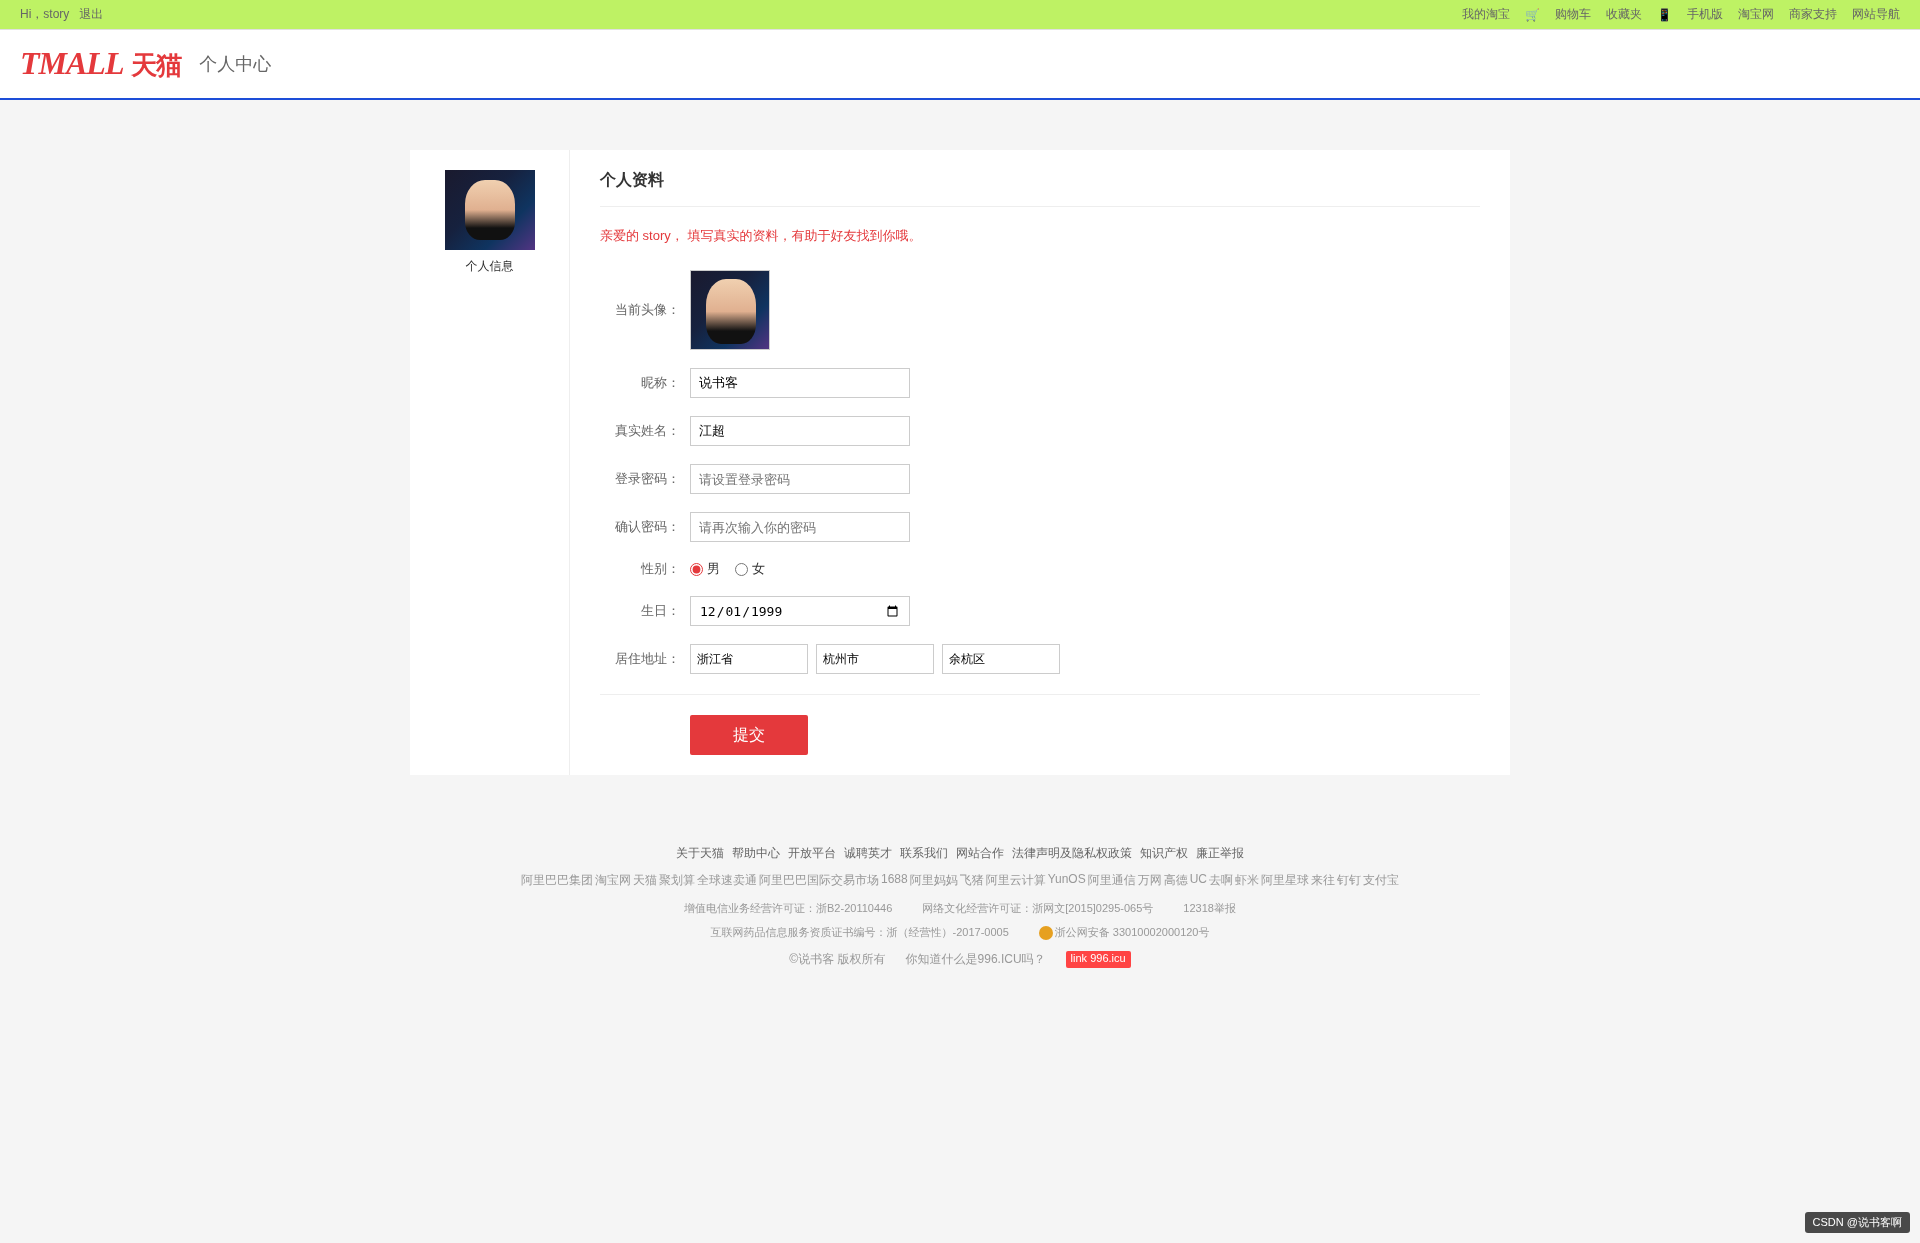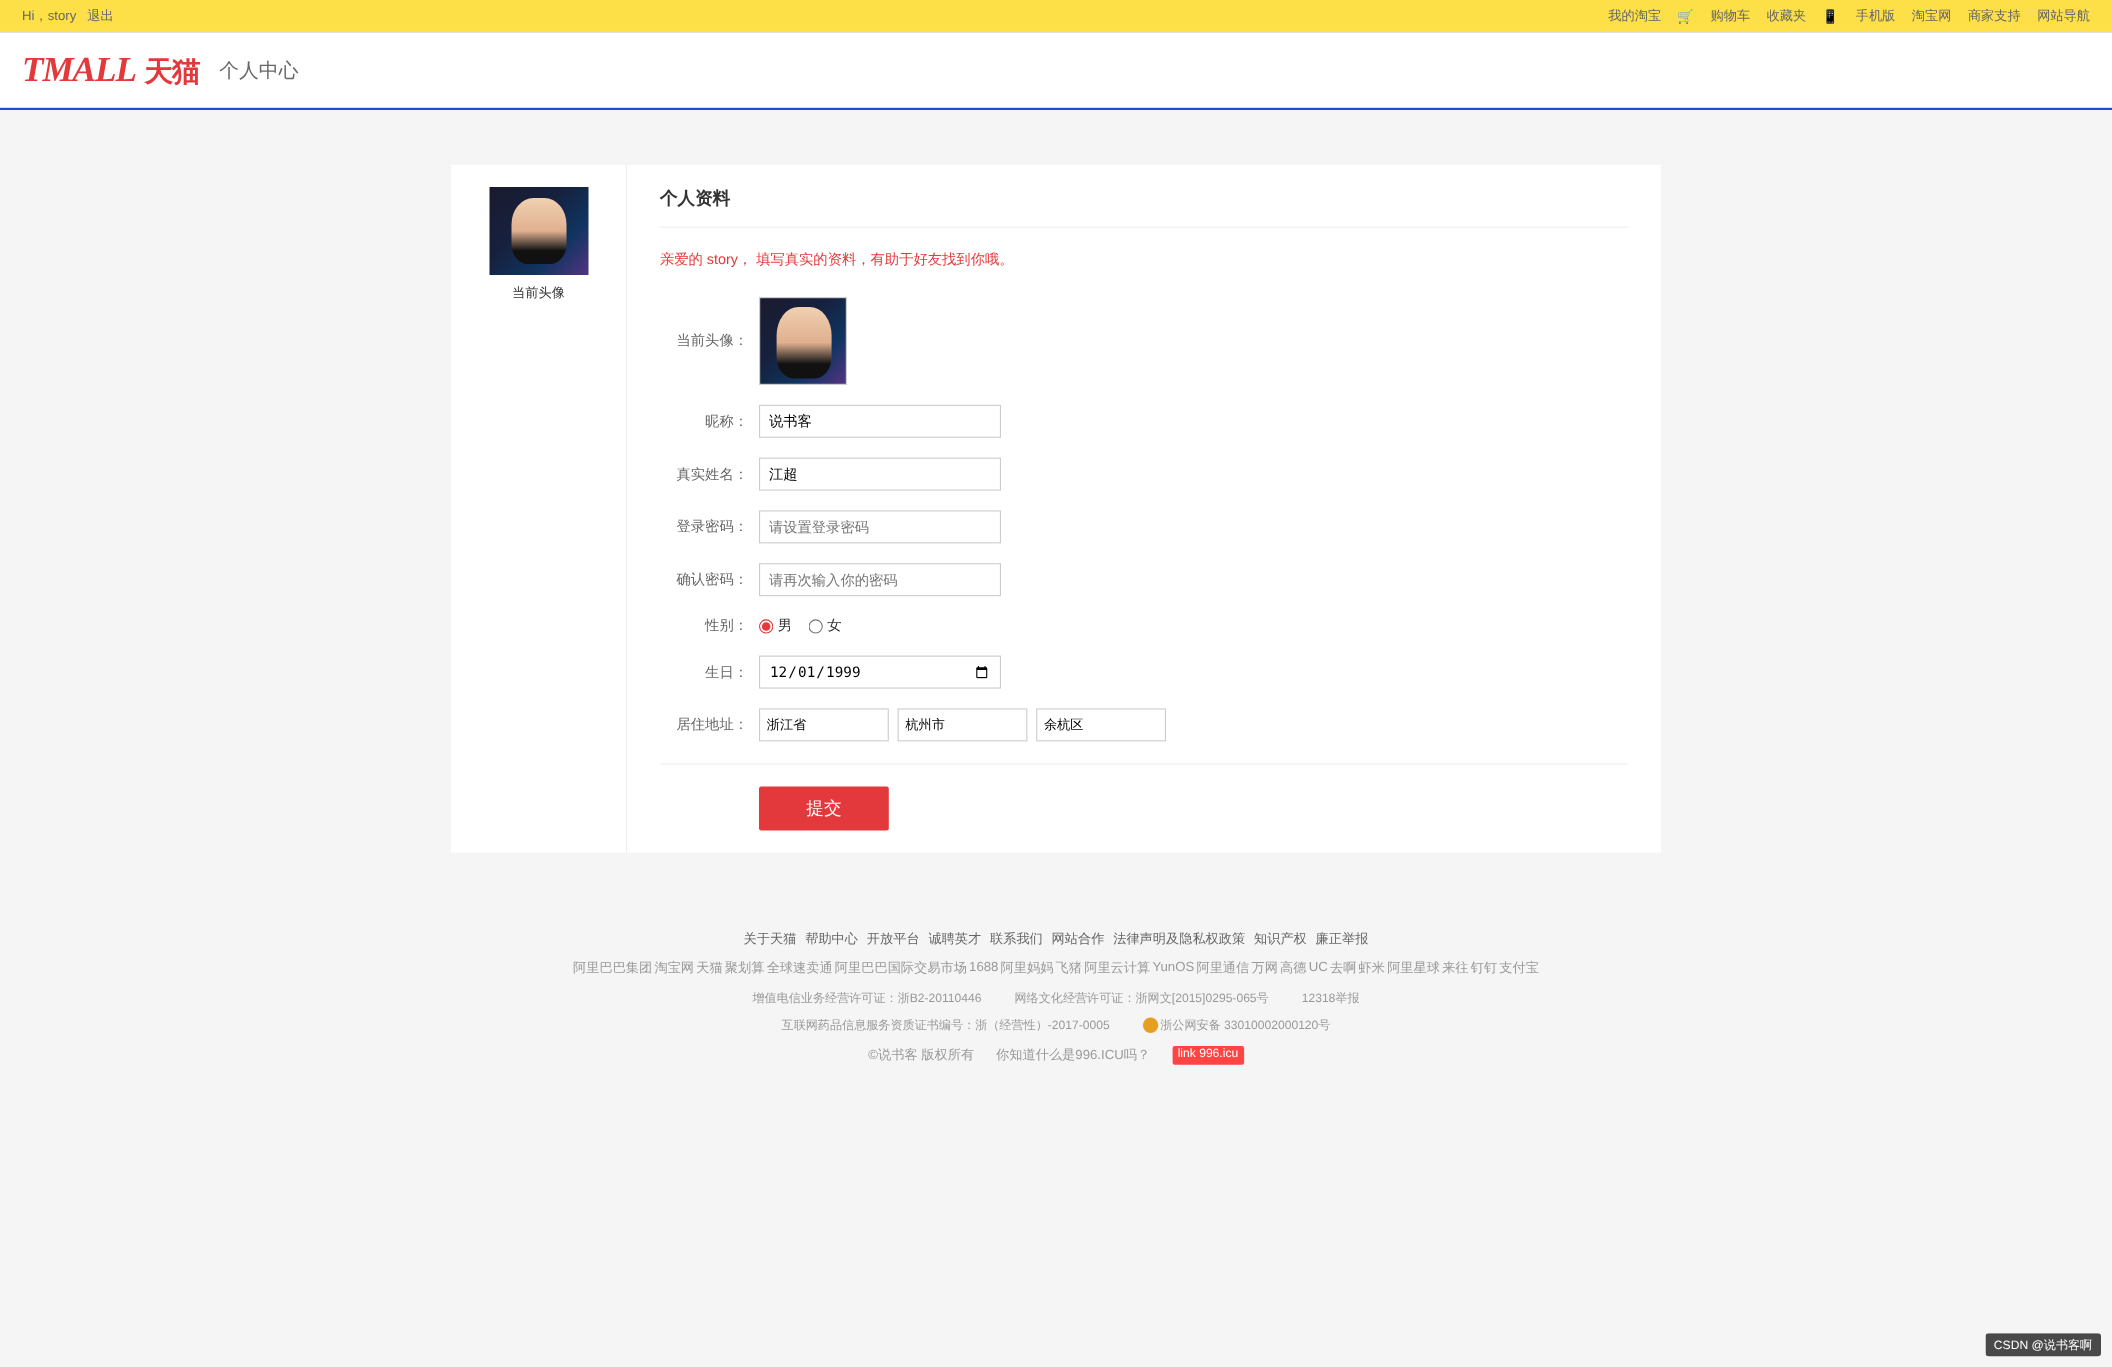--- a/index.html
+++ b/index.html
@@ -1,20 +1,20 @@
 <!DOCTYPE html>
 <html><head>
   <meta charset="utf-8">
   <style>
     * { box-sizing: border-box; margin: 0; padding: 0; }
     body { font-family: Arial, "Microsoft YaHei", sans-serif; font-size: 12px; background: #f5f5f5; color: #333; }
 
     
     .top-nav {
-      background: #fde047;
+      background: #bef264;
       border-bottom: 1px solid #e0e0e0;
       padding: 6px 20px;
       display: flex;
       justify-content: space-between;
       align-items: center;
       font-size: 12px;
       color: #666;
     }
     .top-nav-left { display: flex; gap: 10px; align-items: center; }
     .top-nav-right { display: flex; gap: 15px; align-items: center; }
@@ -239,21 +239,21 @@
     <span style="font-size:26px;">天猫</span>
   </div>
   <span class="header-title">个人中心</span>
 </div>
 
 <div style="background:#f5f5f5; padding: 20px;">
 <div class="main-container">
 
   <div class="sidebar">
     <div class="avatar-placeholder"></div>
-    <div class="sidebar-label">当前头像</div>
+    <div class="sidebar-label">个人信息</div>
   </div>
 
   <div class="form-area">
     <div class="form-title">个人资料</div>
 
     <div class="welcome-msg">
       <span>亲爱的 story，</span>
       <span>填写真实的资料，有助于好友找到你哦。</span>
     </div>
 

